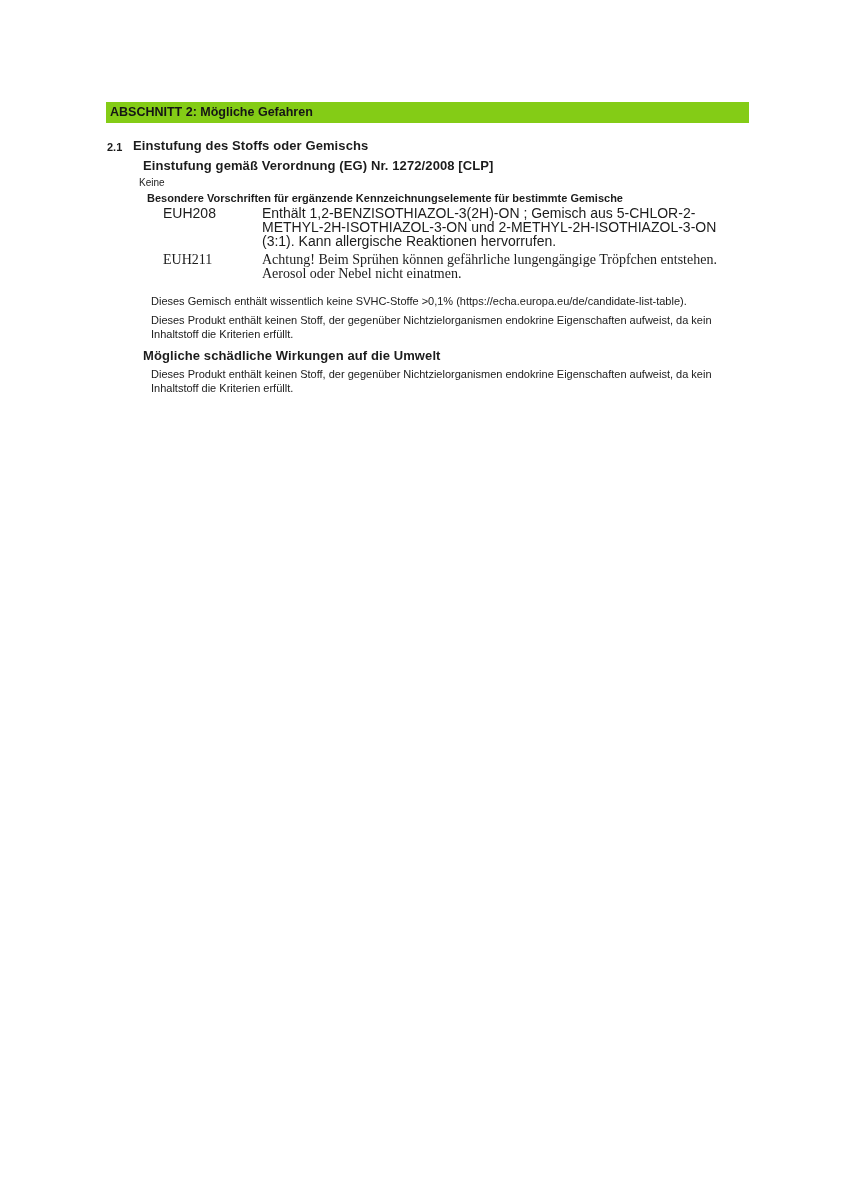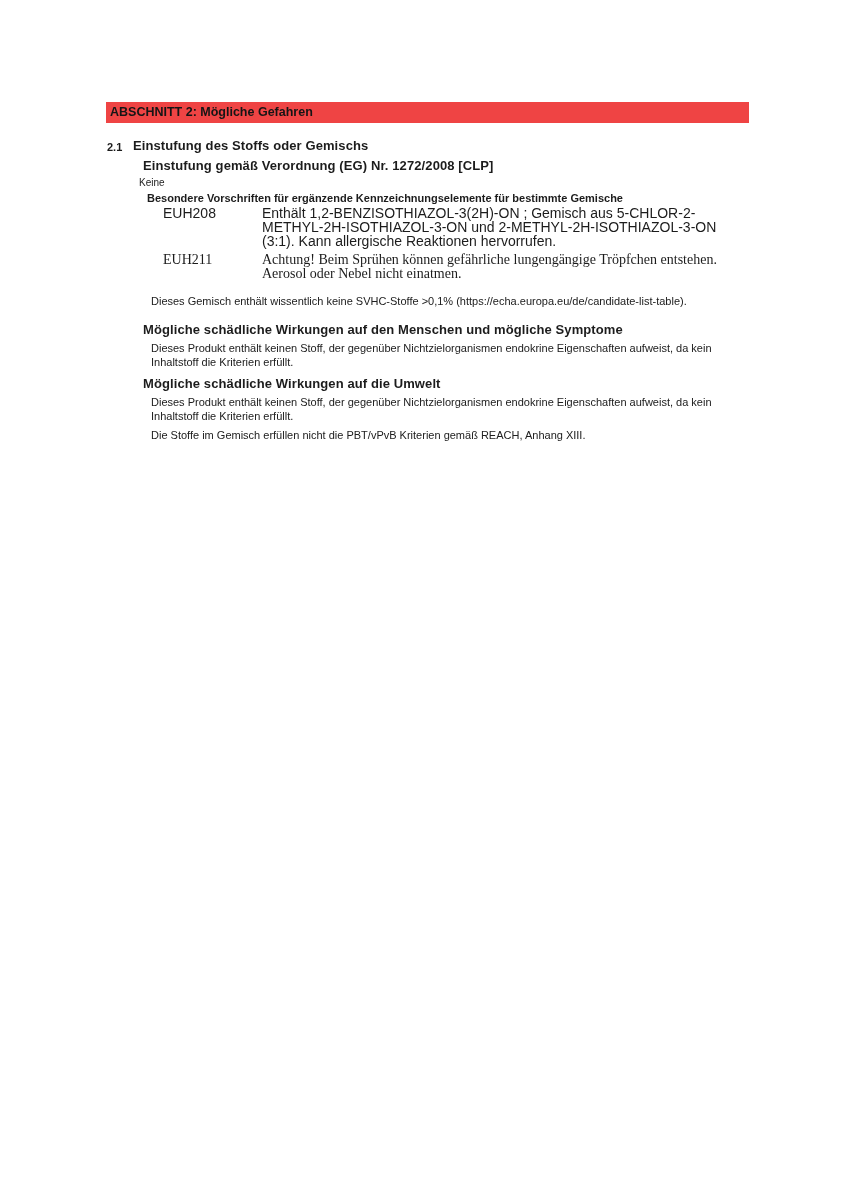--- a/index.html
+++ b/index.html
@@ -12,21 +12,21 @@
     color: #1c1c1c;
     overflow: hidden;
   }
   .content {
     position: absolute;
     left: 106px;
     top: 102px;
     width: 643px;
   }
   .section-bar {
-    background: #ef4444;
+    background: #84cc16;
     height: 21px;
     line-height: 21px;
     padding-left: 4px;
     font-size: 12.5px;
     font-weight: bold;
     color: #151515;
   }
   .h2row {
     display: flex;
     align-items: flex-end;
@@ -114,21 +114,19 @@
     <span class="euh-text">Enthält 1,2-BENZISOTHIAZOL-3(2H)-ON ; Gemisch aus 5-CHLOR-2-METHYL-2H-ISOTHIAZOL-3-ON und 2-METHYL-2H-ISOTHIAZOL-3-ON (3:1). Kann allergische Reaktionen hervorrufen.</span>
   </div>
   <div class="euh-row">
     <span class="euh-code">EUH211</span>
     <span class="euh-text">Achtung! Beim Sprühen können gefährliche lungengängige Tröpfchen entstehen.
 Aerosol oder Nebel nicht einatmen.</span>
   </div>
 
   <div class="body-text mt3">Dieses Gemisch enthält wissentlich keine SVHC-Stoffe &gt;0,1% (https://echa.europa.eu/de/candidate-list-table).</div>
 
-  <div class="h3 mt3">Mögliche schädliche Wirkungen auf den Menschen und mögliche Symptome</div>
   <div class="body-text">Dieses Produkt enthält keinen Stoff, der gegenüber Nichtzielorganismen endokrine Eigenschaften aufweist, da kein Inhaltstoff die Kriterien erfüllt.</div>
 
   <div class="h3 mt6">Mögliche schädliche Wirkungen auf die Umwelt</div>
   <div class="body-text">Dieses Produkt enthält keinen Stoff, der gegenüber Nichtzielorganismen endokrine Eigenschaften aufweist, da kein Inhaltstoff die Kriterien erfüllt.</div>
 
-  <div class="body-text">Die Stoffe im Gemisch erfüllen nicht die PBT/vPvB Kriterien gemäß REACH, Anhang XIII.</div>
 
 </div>
 
 </body></html>

